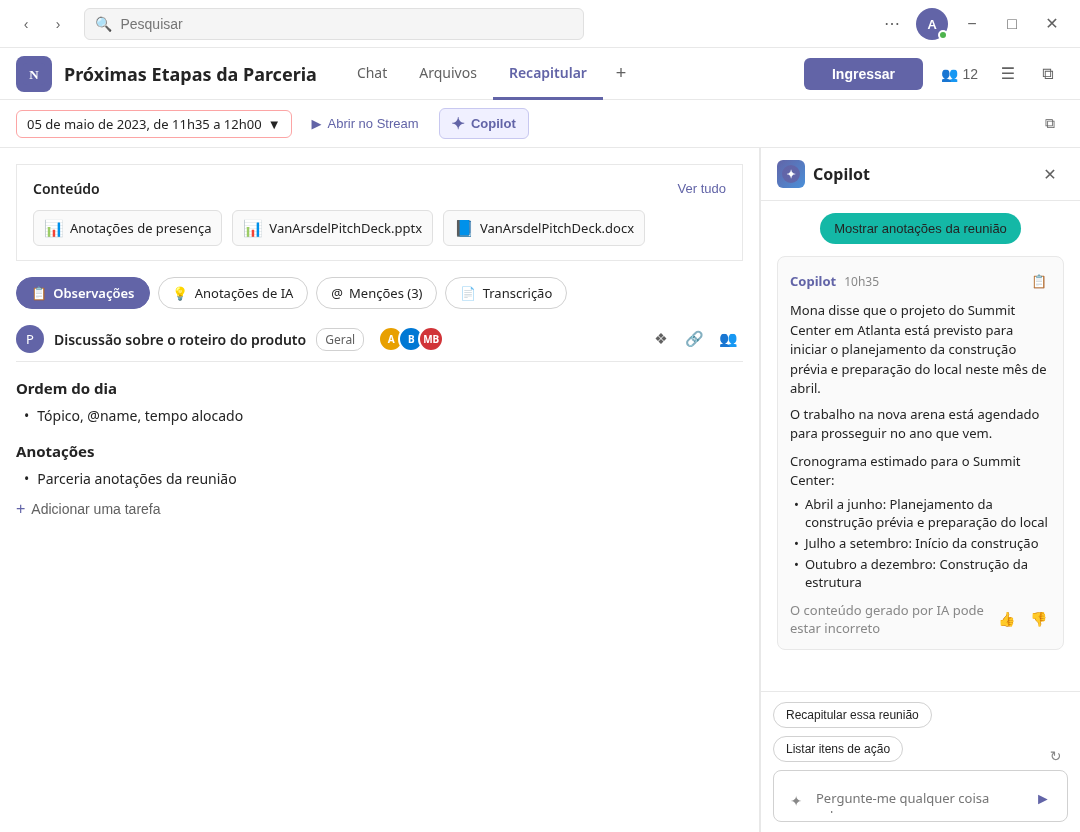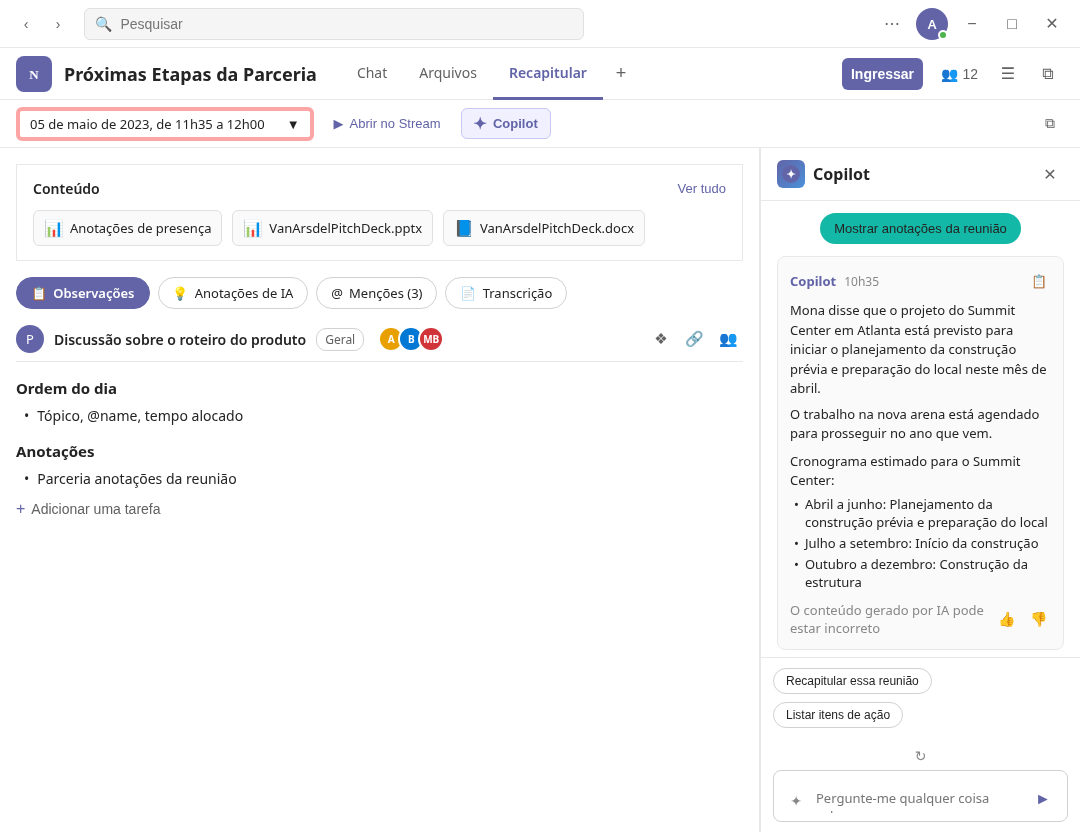--- a/index.html
+++ b/index.html
@@ -59,41 +59,41 @@
       position: relative; font-weight: 400;
     }
     .app-tab.active { color: #6264a7; border-bottom: 3px solid #6264a7; font-weight: 600; }
     .tab-plus-btn {
       width: 28px; height: 28px; border: none; background: none; cursor: pointer;
       border-radius: 4px; display: flex; align-items: center; justify-content: center;
       color: #616161; font-size: 18px; margin-left: 4px;
     }
     .join-btn {
       margin-left: auto; background: #6264a7; color: #fff; border: none;
-      padding: 8px 9px; border-radius: 6px; font-size: 14px; font-weight: 600;
+      padding: 8px 28px; border-radius: 6px; font-size: 14px; font-weight: 600;
       cursor: pointer;
     }
     .header-right-actions { display: flex; align-items: center; gap: 8px; margin-left: 12px; }
     .participants-btn {
       display: flex; align-items: center; gap: 4px; border: none; background: none;
       cursor: pointer; color: #616161; font-size: 14px; border-radius: 4px; padding: 4px 6px;
     }
     .header-icon-btn {
       width: 32px; height: 32px; border: none; background: none; cursor: pointer;
       border-radius: 4px; display: flex; align-items: center; justify-content: center;
       color: #616161; font-size: 16px;
     }
 
     
     .sub-header {
       display: flex; align-items: center; padding: 0 16px; height: 48px;
       background: #fff; border-bottom: 1px solid #e8e8e8; gap: 12px;
     }
     .date-selector {
-      display: flex; align-items: center; gap: 22px; border: 4px solid #fca5a5;
+      display: flex; align-items: center; gap: 6px; border: 1px solid #fca5a5;
       border-radius: 6px; padding: 4px 10px; cursor: pointer; background: #fff;
       font-size: 13px; color: #242424;
     }
     .sub-btn {
       display: flex; align-items: center; gap: 6px; border: none; background: none;
       cursor: pointer; color: #6264a7; font-size: 13px; padding: 4px 8px;
       border-radius: 4px; font-weight: 500;
     }
     .copilot-btn {
       display: flex; align-items: center; gap: 6px; background: #f0f0ff;
@@ -238,21 +238,21 @@
     .quick-actions { display: flex; gap: 8px; margin-bottom: 8px; flex-wrap: wrap; }
     .quick-btn {
       border: 1px solid #d1d1d1; border-radius: 16px; padding: 5px 12px;
       font-size: 12px; color: #242424; background: #fff; cursor: pointer;
     }
     .refresh-btn {
       width: 28px; height: 28px; border: none; background: none; cursor: pointer;
       border-radius: 4px; display: flex; align-items: center; justify-content: center;
       color: #888; font-size: 14px;
     }
-    .quick-actions-row { display: flex; align-items: center; gap: 6px; flex-direction: column; }
+    .quick-actions-row { display: flex; align-items: flex-end; gap: 6px; }
     .input-area {
       border: 1px solid #d1d1d1; border-radius: 8px; padding: 8px 10px;
       display: flex; align-items: flex-end; gap: 8px; background: #fff; min-height: 52px;
     }
     .copilot-input {
       flex: 1; border: none; outline: none; font-size: 13px; color: #242424;
       resize: none; font-family: inherit; min-height: 24px; background: transparent;
     }
     .send-btn {
       width: 28px; height: 28px; border: none; background: none; cursor: pointer;

